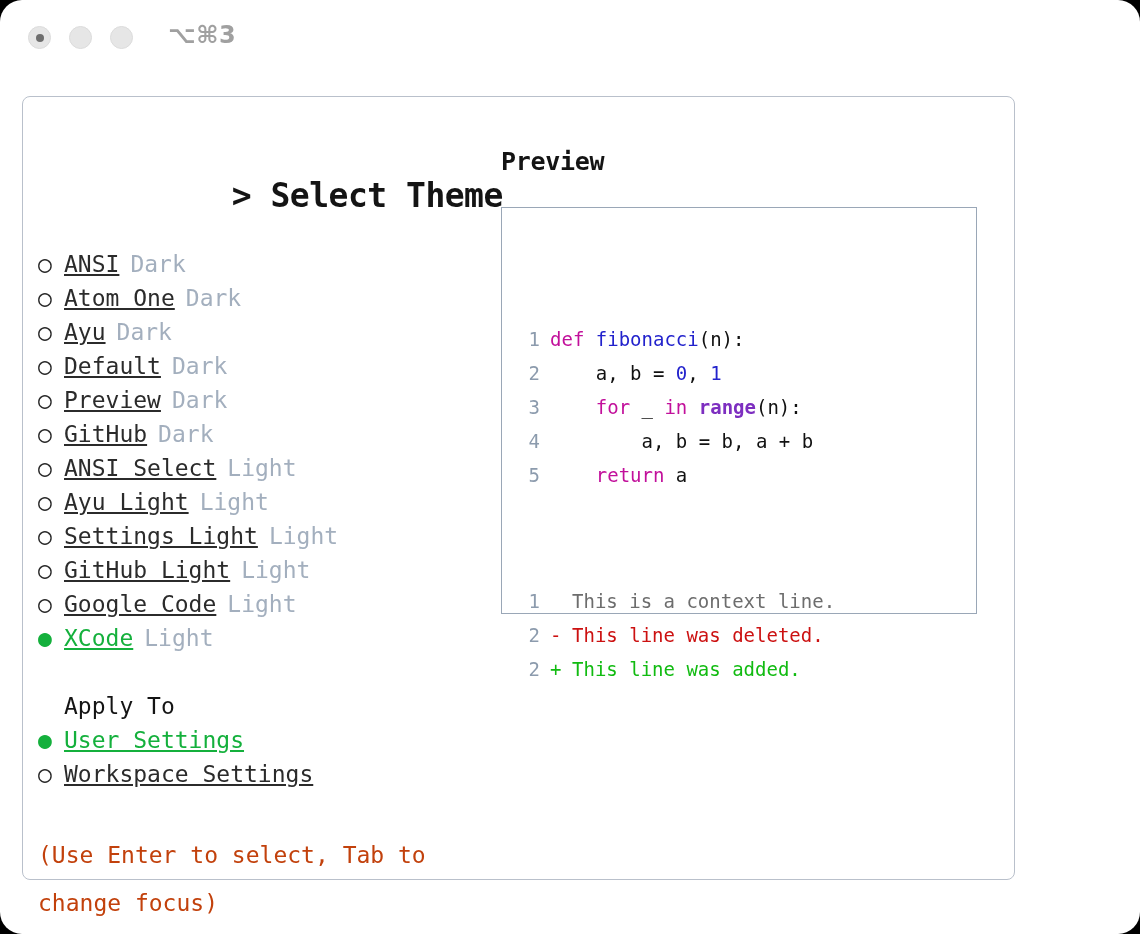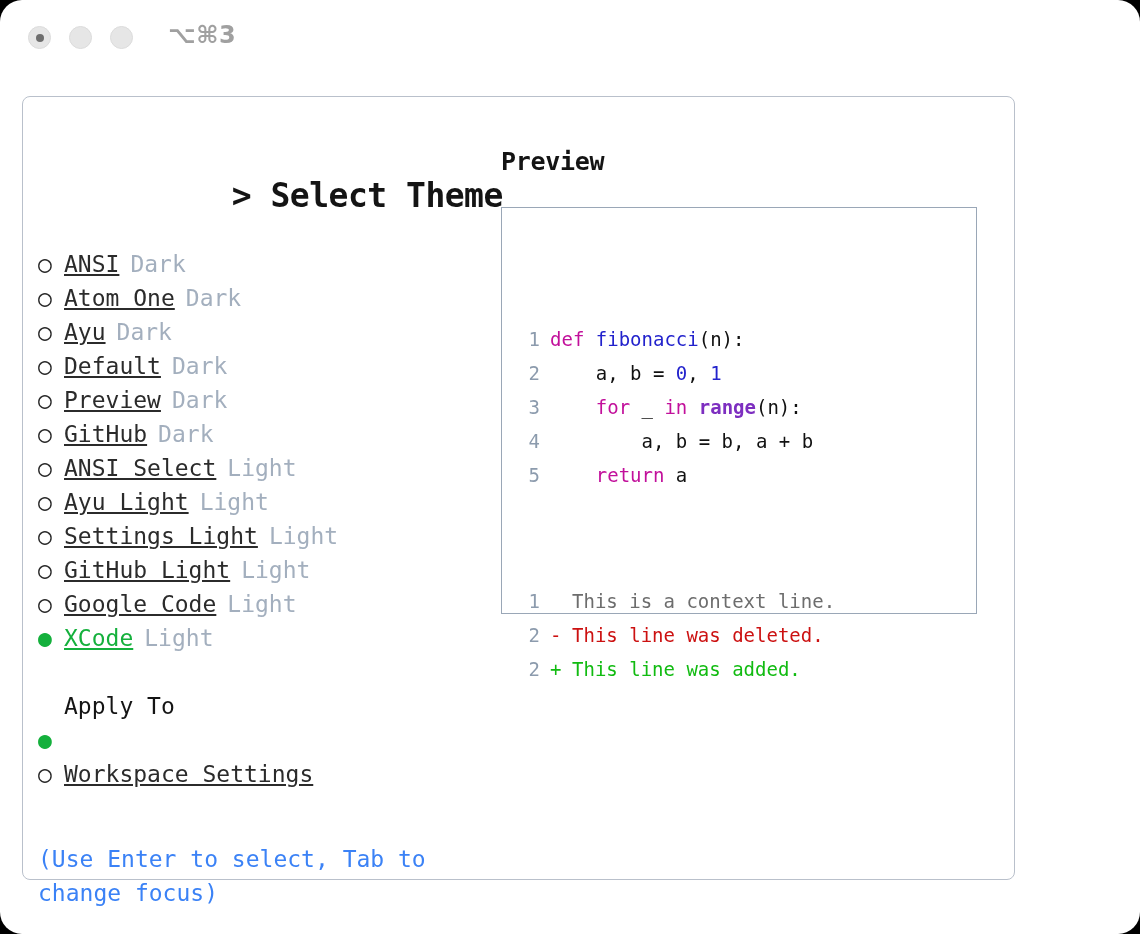--- a/index.html
+++ b/index.html
@@ -134,24 +134,24 @@
 
   .apply-heading {
     font-size: 23px;
     color: #141414;
     line-height: 34px;
     padding-left: 26px;
     white-space: pre;
   }
 
   .hint {
-    margin-top: 51px;
-    font-size: 23px;
-    color: #3b82f6;
-    line-height: 34px;
+    margin-top: 40px;
+    font-size: 23px;
+    color: #c2410c;
+    line-height: 48px;
     width: 420px;
     white-space: pre-wrap;
   }
 
   
   .right-col {
     position: absolute;
     left: 478px;
     top: 48px;
     width: 500px;
@@ -236,21 +236,21 @@
             <div class="opt-row"><span class="marker">○</span><span class="opt-label">GitHub Light</span><span class="opt-kind">Light</span></div>
             <div class="opt-row"><span class="marker">○</span><span class="opt-label">Google Code</span><span class="opt-kind">Light</span></div>
             <div class="opt-row selected"><span class="marker sel">●</span><span class="opt-label">XCode</span><span class="opt-kind">Light</span></div>
           </div>
 
         <div class="section-gap"></div>
 
         <div class="apply-heading">Apply To</div>
 
         <div id="apply-items">
-            <div class="opt-row selected"><span class="marker sel">●</span></div>
+            <div class="opt-row selected"><span class="marker sel">●</span><span class="opt-label">User Settings</span></div>
             <div class="opt-row"><span class="marker">○</span><span class="opt-label">Workspace Settings</span></div>
           </div>
 
         <div class="hint">(Use Enter to select, Tab to change focus)</div>
       </div>
 
       <div class="right-col">
         <div class="preview-title">Preview</div>
 
         <div class="preview-box">

